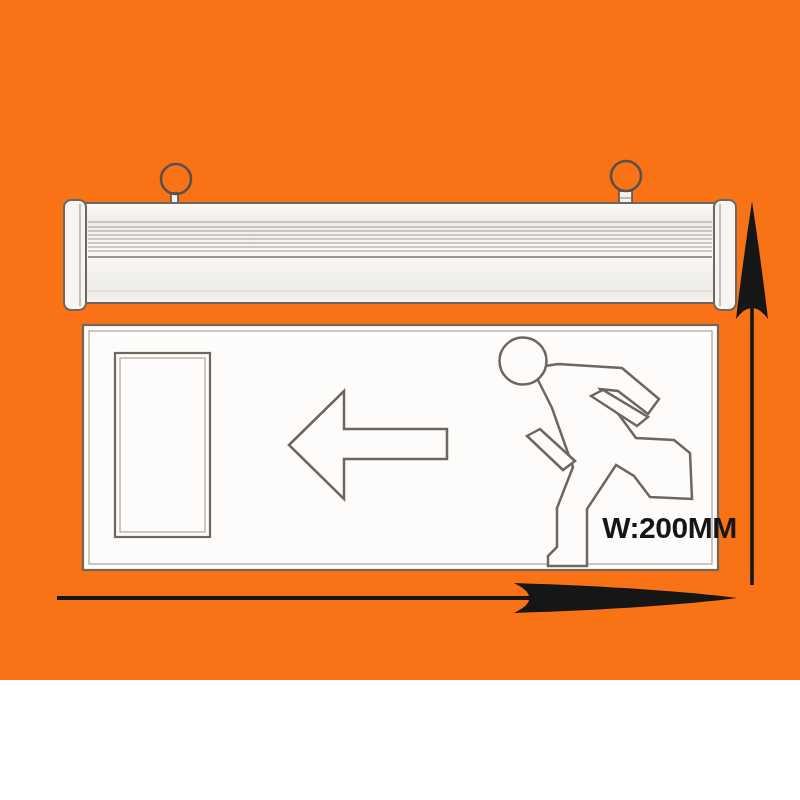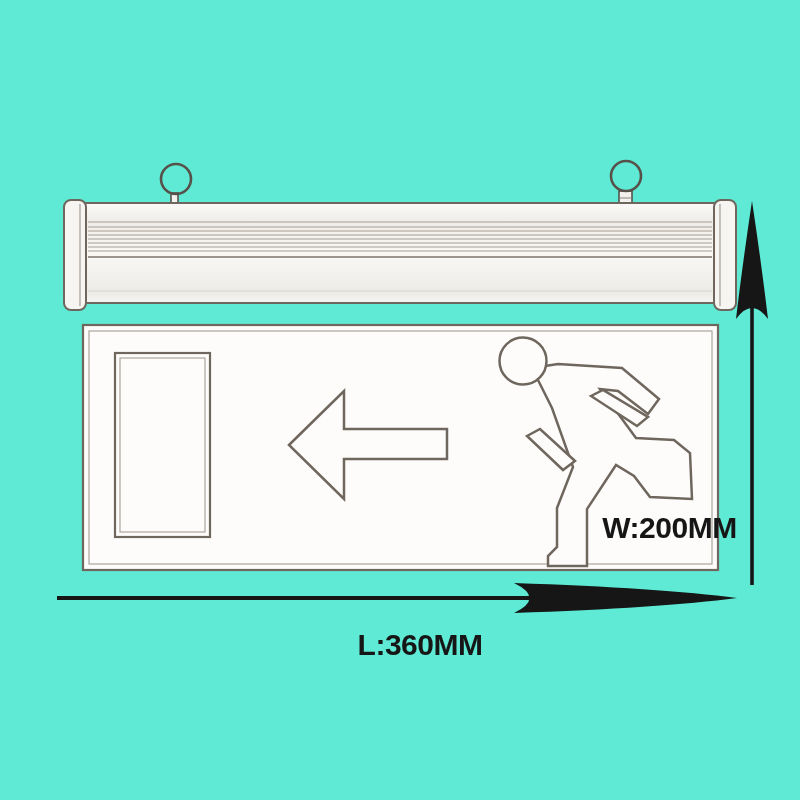--- a/index.html
+++ b/index.html
@@ -4,22 +4,22 @@
 <style>
   html, body {
     margin: 0;
     padding: 0;
     background: #ffffff;
     font-family: "Liberation Sans", sans-serif;
   }
   .stage {
     position: relative;
     width: 800px;
-    height: 800px;
-    background: #5eead4;
+    height: 680px;
+    background: #f97316;
     overflow: hidden;
   }
   .artwork {
     position: absolute;
     left: 0;
     top: 0;
     width: 800px;
     height: 800px;
   }
   .dim-label {
@@ -122,15 +122,14 @@
     </g>
 
     <g>
       <line x1="57" y1="598" x2="655" y2="598" stroke="#161616" stroke-width="4.2"></line>
       <path fill="#161616" d="M 737 598 Q 660 588 514 583 Q 545 598 514 613 Q 660 608 737 598 Z"></path>
     </g>
   </svg>
 
   <div class="dim-label w-label">W:200MM</div>
 
-  <div class="dim-label l-label">L:360MM</div>
 
 </div>
 
 </body></html>

